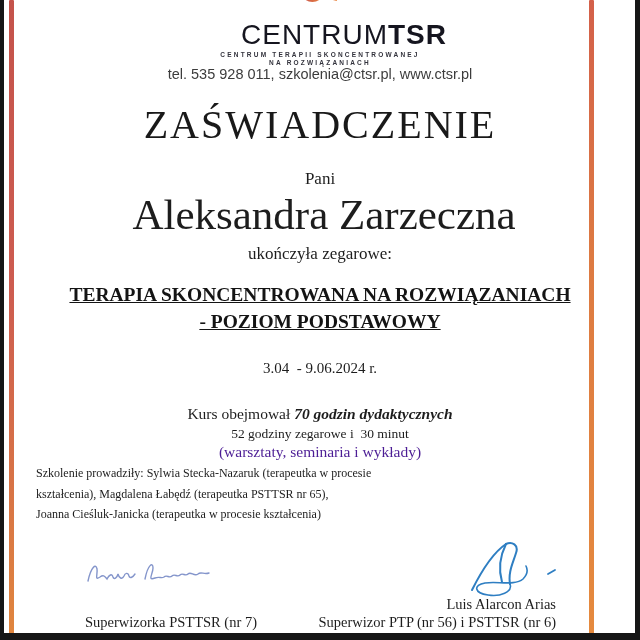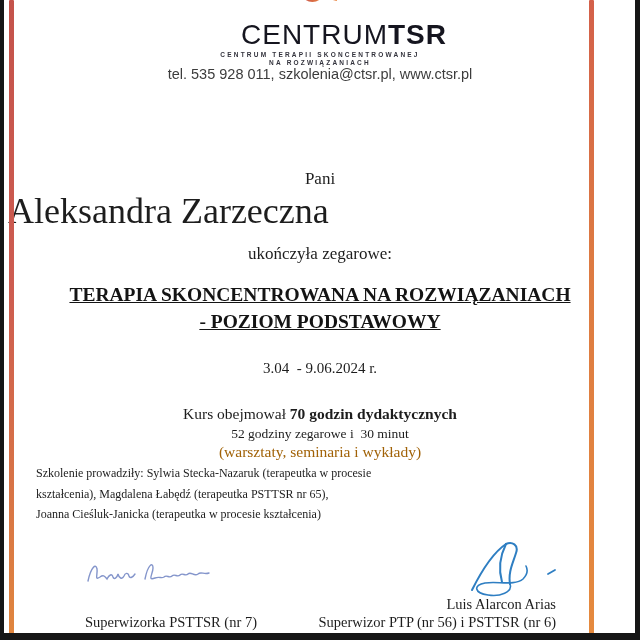--- a/index.html
+++ b/index.html
@@ -34,33 +34,33 @@
              font-size:6.5px; font-weight:700; letter-spacing:2.2px; color:#33333d; line-height:7.5px; }
 
   .contact { position:absolute; left:0; right:0; top:66px; text-align:center;
              font-family:Liberation Sans, sans-serif;
              font-size:14.5px; color:#3c3c3c; }
 
   .doc-title { position:absolute; left:0; right:0; top:101px; text-align:center;
                font-size:40px; letter-spacing:2px; color:#191919; font-weight:400; }
 
   .salutation { position:absolute; left:0; right:0; top:169px; text-align:center; font-size:17px; color:#1d1d1d; }
-  .recipient  { position:absolute; left:8px; right:0; top:190px; font-size:36px; color:#1d1d1d; }
+  .recipient  { position:absolute; left:8px; right:0; top:190px; text-align:center; font-size:43px; color:#1d1d1d; }
   .completed  { position:absolute; left:0; right:0; top:244px; text-align:center; font-size:17px; color:#1d1d1d; }
 
   .course { position:absolute; left:0; right:0; top:281px; text-align:center;
             font-size:19.5px; font-weight:700; color:#141414; line-height:27px;text-decoration:underline; }
 
   .date-range { position:absolute; left:0; right:0; top:360px; text-align:center;
                 font-size:15px; color:#1d1d1d; white-space:pre-wrap; }
 
   .hours   { position:absolute; left:0; right:0; top:405px; text-align:center; font-size:15.5px; color:#1d1d1d; }
-  .hours b { font-weight:700; }
+  .hours b { font-weight:700;font-style:italic; }
   .hours-detail { position:absolute; left:0; right:0; top:426px; text-align:center; font-size:13.5px; color:#1d1d1d; white-space:pre-wrap; }
-  .hours-note   { position:absolute; left:0; right:0; top:443px; text-align:center; font-size:15.5px; color:#a16207; }
+  .hours-note   { position:absolute; left:0; right:0; top:443px; text-align:center; font-size:15.5px; color:#4c1d95; }
 
   .trainers { position:absolute; left:0; right:0; top:463px; text-align:left;
               font-size:12px; color:#1d1d1d; line-height:20.5px;margin-left:36px; }
 
   .sig-scribble-left  { position:absolute; left:85px;  top:554px; }
   .sig-scribble-right { position:absolute; left:460px; top:540px; }
 
   .sig-block { position:absolute; font-size:14.5px; color:#1d1d1d; line-height:17.5px; }
   .sig-left  { left:85px; bottom:9px; text-align:left; }
   .sig-right { right:84px; bottom:9px; text-align:right; }
@@ -87,20 +87,21 @@
 
   <div class="brand">
     <span class="light">CENTRUM</span><span class="bold">TSR</span>
   </div>
   <div class="tagline">
     <div>CENTRUM TERAPII SKONCENTROWANEJ</div>
     <div>NA ROZWIĄZANIACH</div>
   </div>
   <div class="contact">tel. 535 928 011, szkolenia@ctsr.pl, www.ctsr.pl</div>
 
+  <div class="doc-title">ZAŚWIADCZENIE</div>
   <div class="salutation">Pani</div>
   <div class="recipient">Aleksandra Zarzeczna</div>
   <div class="completed">ukończyła zegarowe:</div>
 
   <div class="course">
     <div>TERAPIA SKONCENTROWANA NA ROZWIĄZANIACH</div>
     <div>- POZIOM PODSTAWOWY</div>
   </div>
 
   <div class="date-range">3.04  - 9.06.2024 r.</div>

